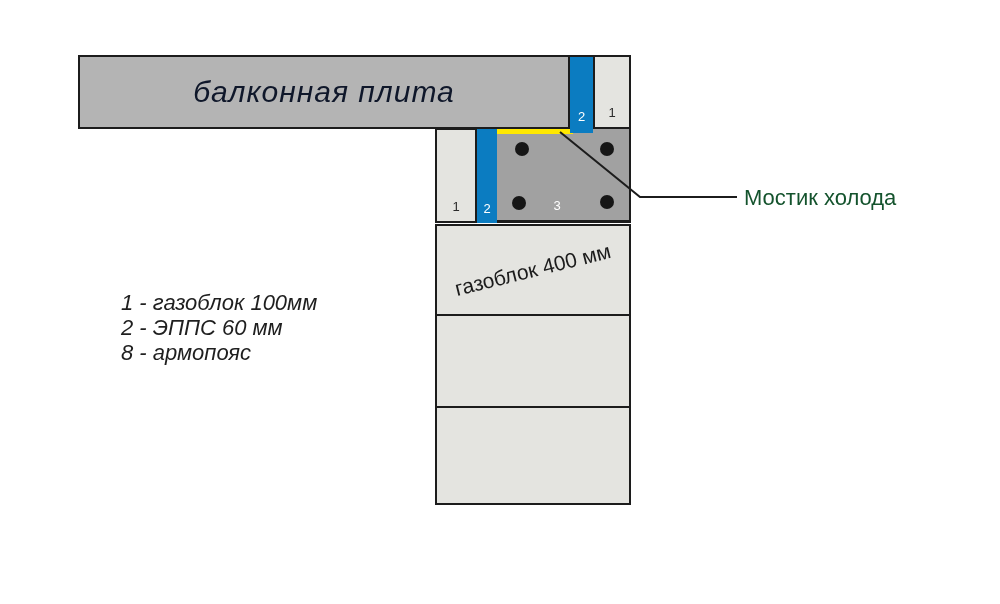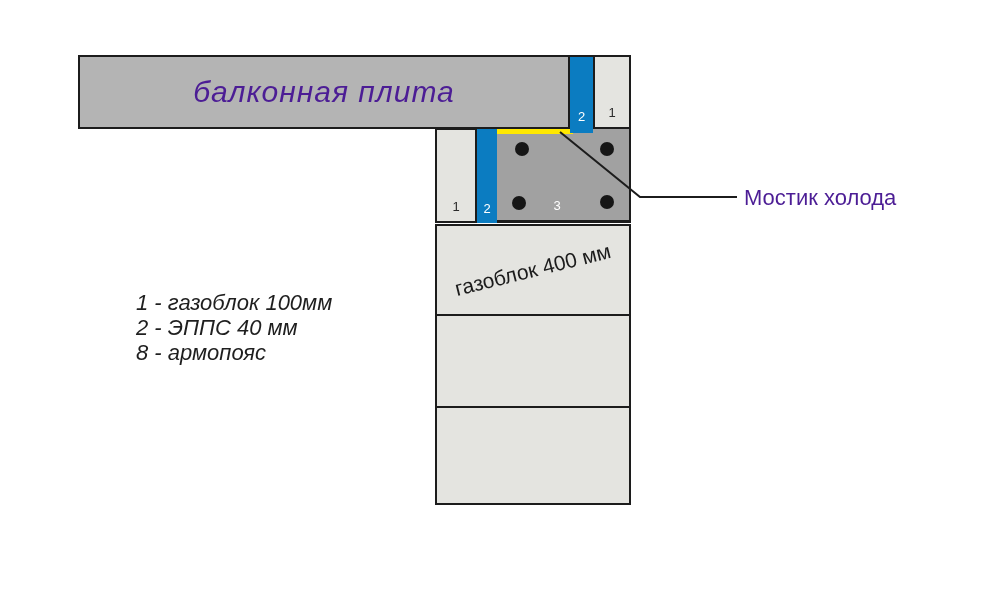--- a/index.html
+++ b/index.html
@@ -12,21 +12,21 @@
   }
   .box{position:absolute;box-sizing:border-box;}
   
   .slab{
     left:78px;top:55px;width:492px;height:74px;
     background:var(--slab_gray,#b4b4b4);
     border:2px solid var(--outline,#1c1c1c);
     display:flex;align-items:center;justify-content:center;
   }
   .slab-label{
-    font-style:italic;font-size:30px;color:#4c1d95;letter-spacing:1px;
+    font-style:italic;font-size:30px;color:#0f172a;letter-spacing:1px;
     white-space:nowrap;
   }
   .slab-epps{
     left:570px;top:55px;width:23px;height:78px;
     background:var(--epps_blue,#0b7cc1);
     border-top:2px solid var(--outline,#1c1c1c);
   }
   .slab-gas{
     left:593px;top:55px;width:38px;height:74px;
     background:var(--block_light,#e4e4e0);
@@ -69,24 +69,24 @@
   .row2{top:224px;height:92px;display:flex;align-items:center;justify-content:center;}
   .row3{top:314px;height:94px;}
   .row4{top:406px;height:99px;}
   .gasblock-label{
     font-size:21px;color:#1c1c1c;white-space:nowrap;
     transform:rotate(-14deg);
   }
   #leader{position:absolute;left:0;top:0;pointer-events:none;}
   .callout-label{
     position:absolute;left:744px;top:185px;
-    font-size:22px;color:#4c1d95;white-space:nowrap;
+    font-size:22px;color:#14532d;white-space:nowrap;
   }
   .legend{
-    position:absolute;left:136px;top:290px;
+    position:absolute;left:121px;top:290px;
     font-style:italic;font-size:22px;color:#1f1f1f;line-height:25px;
     white-space:nowrap;
   }
   .legend div{margin:0;}
 </style>
 </head>
 <body>
 
 <div id="canvas">
 
@@ -122,17 +122,17 @@
     <span class="marker dark" style="left:50%;bottom:8px;">1</span>
   </div>
 
   <svg id="leader" width="1000" height="604">
     <polyline points="560,132 640,197 737,197" fill="none" stroke="#1c1c1c" stroke-width="2"></polyline>
   </svg>
   <div class="callout-label">Мостик холода</div>
 
   <div class="legend">
     <div>1 - газоблок 100мм</div>
-    <div>2 - ЭППС 40 мм</div>
+    <div>2 - ЭППС 60 мм</div>
     <div>8 - армопояс</div>
   </div>
 
 </div>
 
 </body></html>

